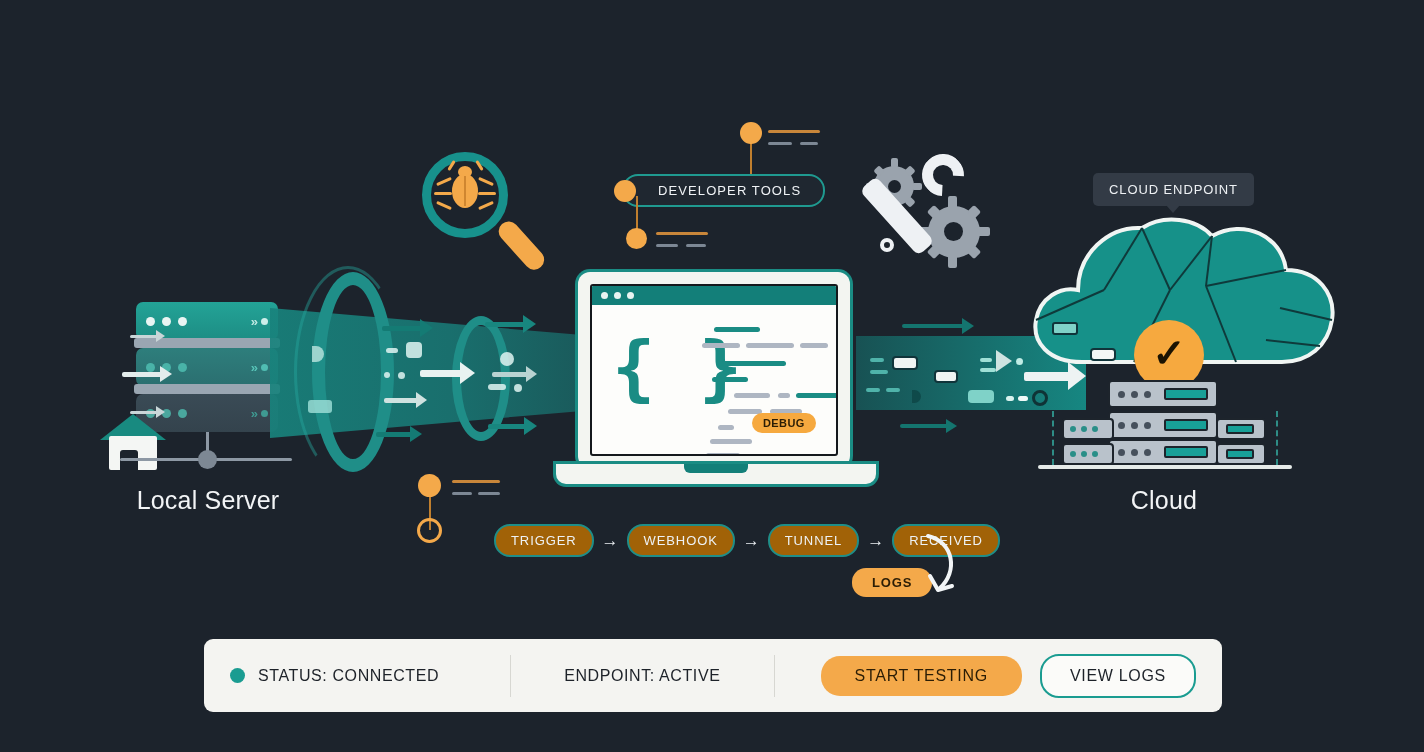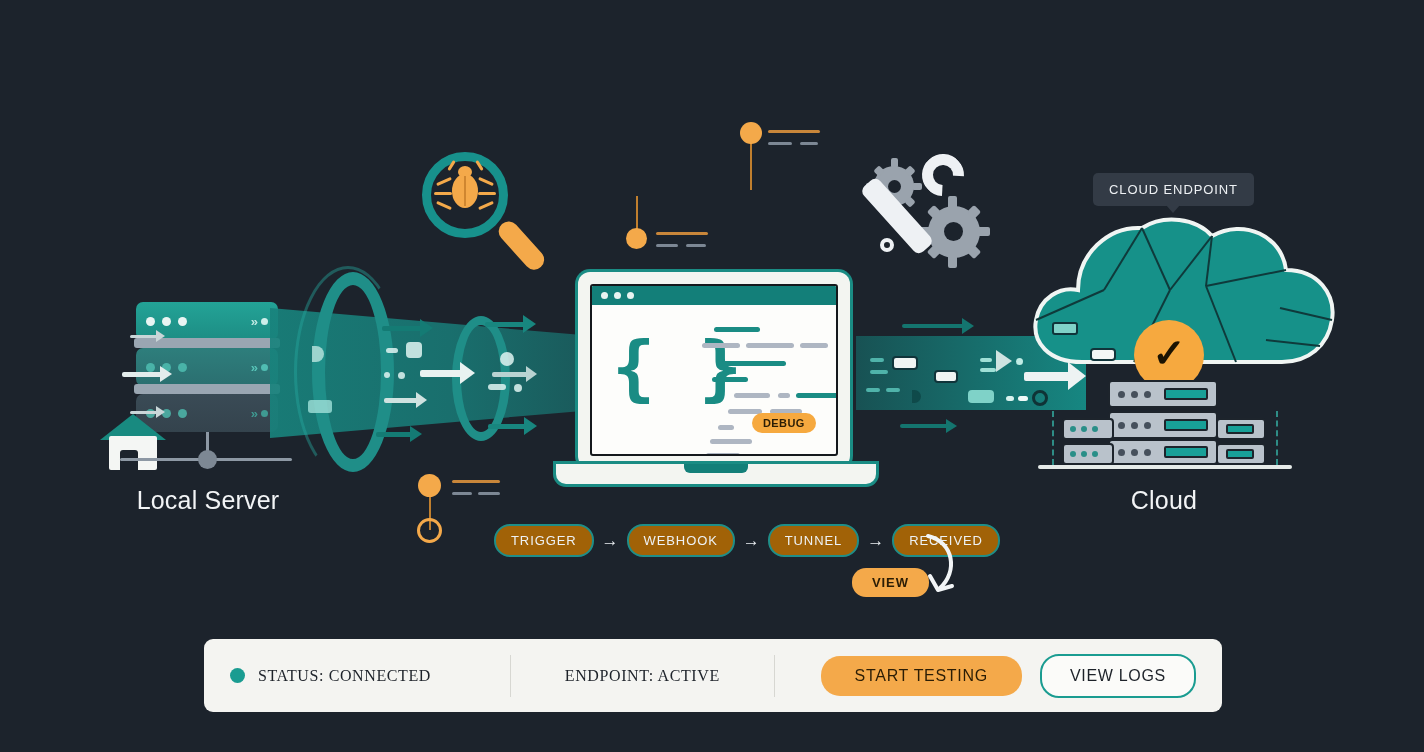--- a/index.html
+++ b/index.html
@@ -200,21 +200,21 @@
     position: absolute; left: 358px; top: 44px;
     background: #f4a94a; border: none; color: #2b1d05; font-weight: 700;
     border-radius: 14px; padding: 7px 20px; font-size: 13px; letter-spacing: .9px;
   }
 
   
   #bottom-bar {
     position: absolute; left: 204px; top: 639px; width: 1018px; height: 73px;
     background: #f4f4f1; border-radius: 9px; display: flex; align-items: center; padding: 0 26px;
   }
-  .status-item { display: flex; align-items: center; gap: 13px; color: #1d2229; font-size: 16px; letter-spacing: .6px; font-family: Liberation Serif, serif; }
+  .status-item { display: flex; align-items: center; gap: 13px; color: #1d2229; font-size: 16px; letter-spacing: .6px; }
   .status-dot { width: 15px; height: 15px; border-radius: 50%; background: #1a9c91; }
   .divider { width: 1px; height: 42px; background: #d7d7d2; }
   .btn-primary {
     background: #f4a94a; color: #2b1d05; border: none; border-radius: 19px;
     padding: 11px 34px; font-size: 16px; letter-spacing: .7px; cursor: pointer;
     font-family: "Liberation Sans", sans-serif;
   }
   .btn-secondary {
     background: #fbfbf9; color: #1d2229; border: 2px solid #1a9c91; border-radius: 19px;
     padding: 11px 28px; font-size: 16px; letter-spacing: .7px; cursor: pointer;
@@ -511,20 +511,24 @@
     <div class="wrench-jaw"></div>
     <div class="wrench-tip"></div>
   </div>
 
   <div class="conn-line" style="left:750px; top:134px; width:2px; height:56px;"></div>
   <div class="conn-dot-fill" style="left:740px; top:122px; width:22px; height:22px;"></div>
   <div class="tick" style="left:768px; top:130px; width:52px; height:3px; background:#c8863a;"></div>
   <div class="tick" style="left:768px; top:142px; width:24px; height:3px; background:#7c8794;"></div>
   <div class="tick" style="left:800px; top:142px; width:18px; height:3px; background:#7c8794;"></div>
 
+  <div id="devtools-pill">
+    <span class="pill-dot"></span>
+    <span>DEVELOPER TOOLS</span>
+  </div>
 
   <div class="conn-line" style="left:636px; top:196px; width:2px; height:42px;"></div>
   <div class="conn-dot-fill" style="left:626px; top:228px; width:21px; height:21px;"></div>
   <div class="tick" style="left:656px; top:232px; width:52px; height:3px; background:#c8863a;"></div>
   <div class="tick" style="left:656px; top:244px; width:22px; height:3px; background:#7c8794;"></div>
   <div class="tick" style="left:686px; top:244px; width:20px; height:3px; background:#7c8794;"></div>
 
   <div class="conn-line" style="left:429px; top:486px; width:2px; height:44px;"></div>
   <div class="conn-dot-fill" style="left:418px; top:474px; width:23px; height:23px;"></div>
   <div class="conn-dot-ring" style="left:417px; top:518px; width:25px; height:25px;"></div>
@@ -540,21 +544,21 @@
   <div class="abs" id="flow">
     <div class="flow-row">
       <span class="chip">TRIGGER</span>
       <span class="flow-arrow">→</span>
       <span class="chip">WEBHOOK</span>
       <span class="flow-arrow">→</span>
       <span class="chip">TUNNEL</span>
       <span class="flow-arrow">→</span>
       <span class="chip">RECEIVED</span>
     </div>
-    <span class="chip" id="test-chip">VIEW</span>
+    <span class="chip" id="test-chip">LOGS</span>
     <svg class="abs" style="left:430px; top:4px;" width="40" height="76" viewBox="0 0 40 76">
       <path d="M4,8 C30,14 34,44 16,60" stroke="#f2f5f7" stroke-width="4" fill="none" stroke-linecap="round"></path>
       <path d="M6,48 L14,62 L28,58" stroke="#f2f5f7" stroke-width="4" fill="none" stroke-linecap="round" stroke-linejoin="round"></path>
     </svg>
   </div>
 
   <div id="bottom-bar">
     <div class="status-item" style="width:280px;">
       <span class="status-dot"></span>
       <span>STATUS: CONNECTED</span>

